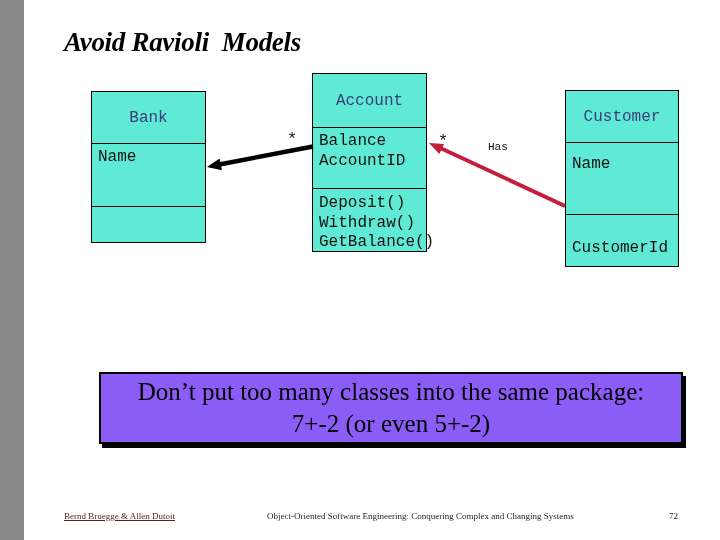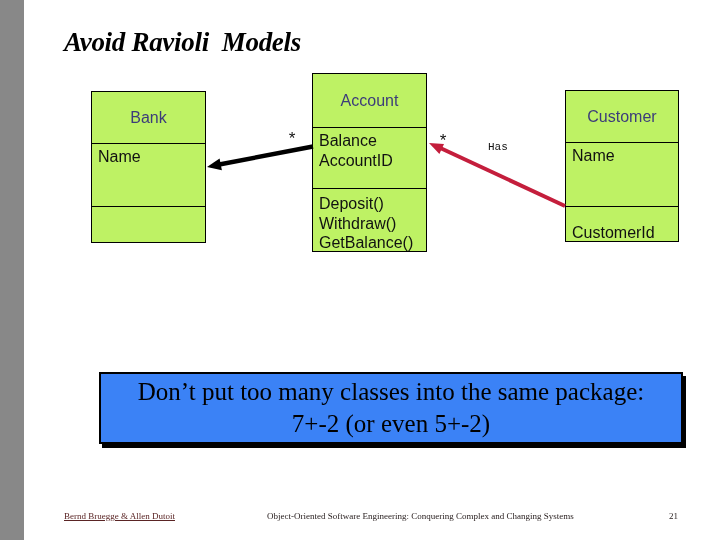--- a/index.html
+++ b/index.html
@@ -12,55 +12,55 @@
   .slide{
     position:relative;width:720px;height:540px;background:#ffffff;
     font-family:"Liberation Sans",sans-serif;overflow:hidden;margin-left:24px;
   }
   .title{
     position:absolute;left:40px;top:27px;margin:0;
     font-family:"Liberation Serif",serif;font-style:italic;font-weight:700;
     font-size:27px;letter-spacing:-0.3px;color:#000;white-space:pre;
   }
   .class-box{
-    position:absolute;box-sizing:border-box;border:1.5px solid #000;background:#bef264;
-    font-family:Liberation Sans, sans-serif;font-size:16px;
+    position:absolute;box-sizing:border-box;border:1.5px solid #000;background:#5eead4;
+    font-family:Liberation Mono, monospace;font-size:16px;
     color:var(--text_black);display:flex;flex-direction:column;
   }
   .c-name{
     box-sizing:border-box;border-bottom:1.5px solid #000;
     display:flex;align-items:center;justify-content:center;
     color:var(--class_name_blue);flex:0 0 auto;
   }
   .c-attrs{
     box-sizing:border-box;border-bottom:1.5px solid #000;
     padding:3px 0 0 6px;line-height:20px;flex:0 0 auto;white-space:nowrap;
   }
   .c-ops{flex:1 1 auto;padding:5px 0 0 6px;line-height:19.5px;white-space:nowrap;overflow:visible;}
   #box-bank{left:67px;top:91px;width:115px;height:152px;}
   #box-bank .c-name{height:52px;}
   #box-bank .c-attrs{height:63px;}
   #box-account{left:288px;top:73px;width:115px;height:179px;}
   #box-account .c-name{height:54px;}
   #box-account .c-attrs{height:61px;}
-  #box-customer{left:541px;top:90px;width:114px;height:152px;}
+  #box-customer{left:541px;top:90px;width:114px;height:177px;gap:8px;}
   #box-customer .c-name{height:52px;}
   #box-customer .c-attrs{height:64px;}
   #box-customer .c-ops{padding-top:16px;}
   .lines{position:absolute;left:0;top:0;pointer-events:none;}
   .diagram-label{
     position:absolute;font-family:"Liberation Mono","DejaVu Sans Mono",monospace;
     color:var(--text_black);
   }
   #mult-bank-account{left:263px;top:130px;font-size:17px;}
   #mult-account-customer{left:414px;top:132px;font-size:17px;}
   #assoc-label-has{left:464px;top:141px;font-size:11px;}
   .message-box{
     position:absolute;left:75px;top:372px;width:584px;height:72px;box-sizing:border-box;
-    border:2px solid #000;box-shadow:3px 4px 0 0 #000;background:#3b82f6;
+    border:2px solid #000;box-shadow:3px 4px 0 0 #000;background:#8b5cf6;
     text-align:center;color:#000;
     font-family:"Liberation Serif",serif;font-size:25px;line-height:32px;padding-top:2px;
   }
   .footer span{position:absolute;top:511px;font-family:"Liberation Serif",serif;font-size:9px;white-space:nowrap;}
   .f-author{left:40px;color:var(--footer_maroon);text-decoration:underline;}
   .f-book{left:243px;color:#2b2222;}
   .f-page{left:645px;color:#2b2222;}
 </style>
 </head>
 <body>
@@ -112,16 +112,16 @@
   <div class="diagram-label" id="assoc-label-has">Has</div>
 
   <div class="message-box">
     <div>Don’t put too many classes into the same package:</div>
     <div>7+-2 (or even 5+-2)</div>
   </div>
 
   <div class="footer">
     <span class="f-author">Bernd Bruegge &amp; Allen Dutoit</span>
     <span class="f-book">Object-Oriented Software Engineering: Conquering Complex and Changing Systems</span>
-    <span class="f-page">21</span>
+    <span class="f-page">72</span>
   </div>
 
 </div>
 
 </body></html>

